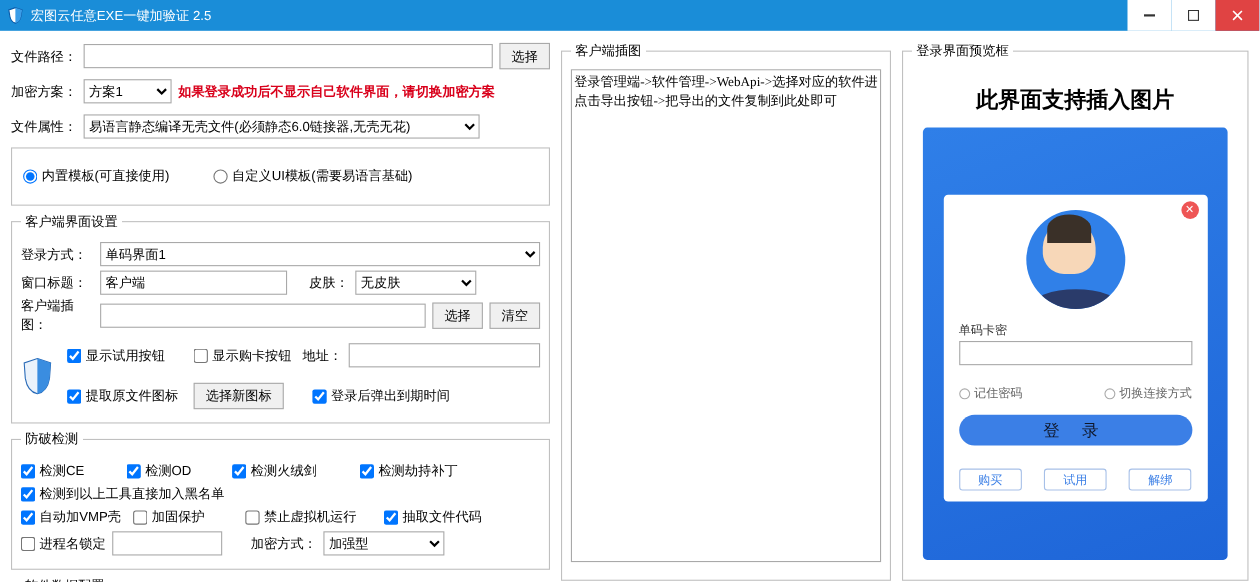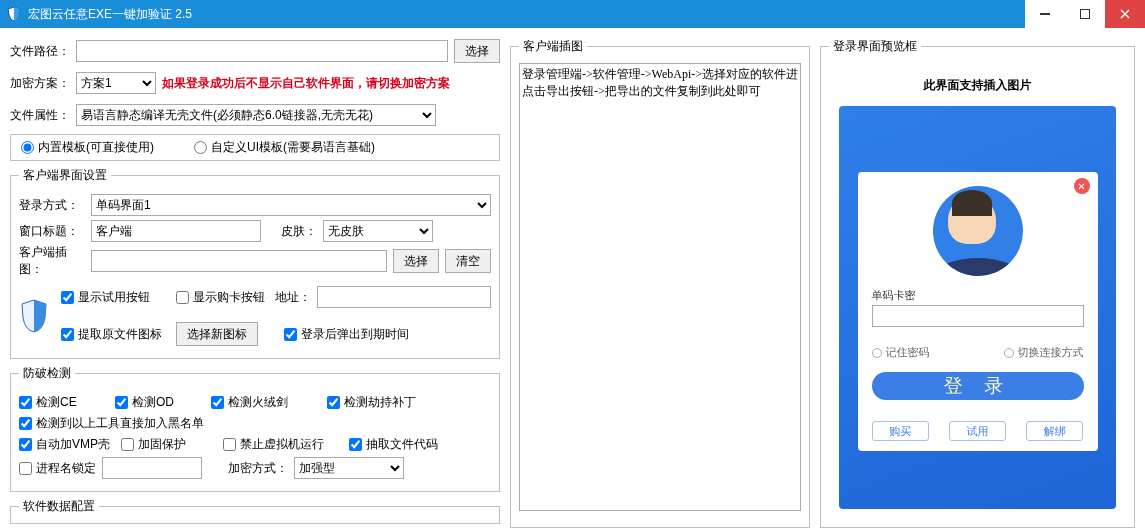--- a/index.html
+++ b/index.html
@@ -13,47 +13,47 @@
 .main { display: flex; padding: 10px; gap: 10px; height: 501px; }
 .left-col { width: 490px; display: flex; flex-direction: column; gap: 6px; }
 .row { display: flex; align-items: center; gap: 6px; min-height: 26px; }
 .lbl { width: 60px; font-size: 12px; color: #000; }
 input[type=text] { height: 22px; border: 1px solid #a9a9a9; padding: 0 4px; font-size: 12px; background: #fff; }
 select { height: 22px; border: 1px solid #a9a9a9; font-size: 12px; background: #fff; }
 button.btn { height: 24px; padding: 0 10px; border: 1px solid #a9a9a9; background: #f0f0f0; font-size: 12px; cursor: pointer; }
 .warning { color: #d9001b; font-weight: bold; font-size: 12px; }
 fieldset { border: 1px solid #c0c0c0; padding: 8px; font-size: 12px; position: relative; }
 fieldset > legend { padding: 0 4px; font-size: 12px; }
-.radio-row { display: flex; gap: 40px; padding: 4px 10px; border: 1px solid #c0c0c0; }
+.radio-row { display: flex; gap: 40px; padding: 17px 10px; border: 1px solid #c0c0c0; }
 .check-row { display: flex; align-items: center; gap: 6px; margin: 4px 0; flex-wrap: wrap; }
 input[type=checkbox], input[type=radio] { margin-right: 2px; }
 label { display: inline-flex; align-items: center; font-size: 12px; gap: 2px; }
 .shield-icon { width: 30px; height: 36px; }
 .mid-col { width: 300px; }
 .mid-col fieldset { height: 490px; }
 textarea.api-text { width: 100%; height: 440px; border: none; resize: none; font-size: 12px; font-family: "SimSun"; overflow: auto; background: #fff; padding: 2px; }
 .scroll-wrap { border: 1px solid #a9a9a9; overflow: auto; height: 448px; }
 .right-col { flex: 1; }
 .right-col fieldset { height: 490px; display: flex; flex-direction: column; }
-.preview-title { text-align: center; font-size: 12px; font-weight: bold; padding: 14px 0 12px; }
+.preview-title { text-align: center; font-size: 20px; font-weight: bold; padding: 14px 0 12px; }
 .preview-card { margin: 0 10px 10px; flex: 1; background: linear-gradient(160deg,#2f7fe8,#1e65d8); border-radius: 4px; display: flex; align-items: center; justify-content: center; padding: 20px 12px 12px; }
 .login-panel { background: #fff; width: 240px; border-radius: 4px; padding: 14px 14px 10px; position: relative; display: flex; flex-direction: column; align-items: center; }
 .close-x { position: absolute; top: 6px; right: 8px; width: 16px; height: 16px; border-radius: 50%; background: #e55; color: #fff; font-size: 10px; display: flex; align-items: center; justify-content: center; cursor: pointer; }
 .avatar-circle { width: 90px; height: 90px; border-radius: 50%; background: #3080e8; display: flex; align-items: center; justify-content: center; margin-bottom: 12px; overflow: hidden; }
 .avatar-face { width: 48px; height: 48px; background: #f7d7b8; border-radius: 50% 50% 40% 40%; position: relative; }
 .avatar-hair { position: absolute; top: -6px; left: 4px; right: 4px; height: 26px; background: #3a3028; border-radius: 50% 50% 0 0; }
 .avatar-body { position: absolute; bottom: -22px; left: -10px; right: -10px; height: 30px; background: #2a3b6a; border-radius: 50% 50% 0 0; }
 .card-label { width: 100%; text-align: left; font-size: 11px; color: #333; margin-bottom: 2px; }
 .card-input { width: 100%; height: 24px; border: none; border-bottom: 1px solid #ddd; font-size: 12px; margin-bottom: 8px; padding-left: 18px; position: relative; }
 .input-wrap { width: 100%; position: relative; margin-bottom: 10px; }
 .input-icon { position: absolute; left: 0; top: 50%; transform: translateY(-60%); width: 14px; height: 14px; border: 1px solid #5c8; border-radius: 50%; }
 .opt-row { width: 100%; display: flex; justify-content: space-between; font-size: 11px; color: #666; margin-bottom: 12px; }
 .opt { display: flex; align-items: center; gap: 4px; }
 .opt-circle { width: 10px; height: 10px; border: 1px solid #aaa; border-radius: 50%; }
-.login-btn { width: 100%; height: 28px; background: #3b7fe6; color: #fef9c3; border: none; border-radius: 14px; font-size: 19px; margin-bottom: 21px; cursor: pointer; letter-spacing: 8px; }
+.login-btn { width: 100%; height: 28px; background: #3b7fe6; color: #0f172a; border: none; border-radius: 14px; font-size: 15px; margin-bottom: 21px; cursor: pointer; letter-spacing: 8px; }
 .link-row { width: 100%; display: flex; justify-content: space-between; gap: 20px; }
 .mini-btn { width: 60px; height: 20px; border: 1px solid #a7c0e8; background: #fff; color: #3b7fe6; font-size: 11px; border-radius: 3px; cursor: pointer; }
 .flex-icon-block { display: flex; align-items: center; gap: 12px; }
 .icon-col-rows { display: flex; flex-direction: column; gap: 6px; }
 .flex-icon-block .icon-col-rows { flex: 1; }
 </style>
 </head>
 <body>
 
 <div class="titlebar">

